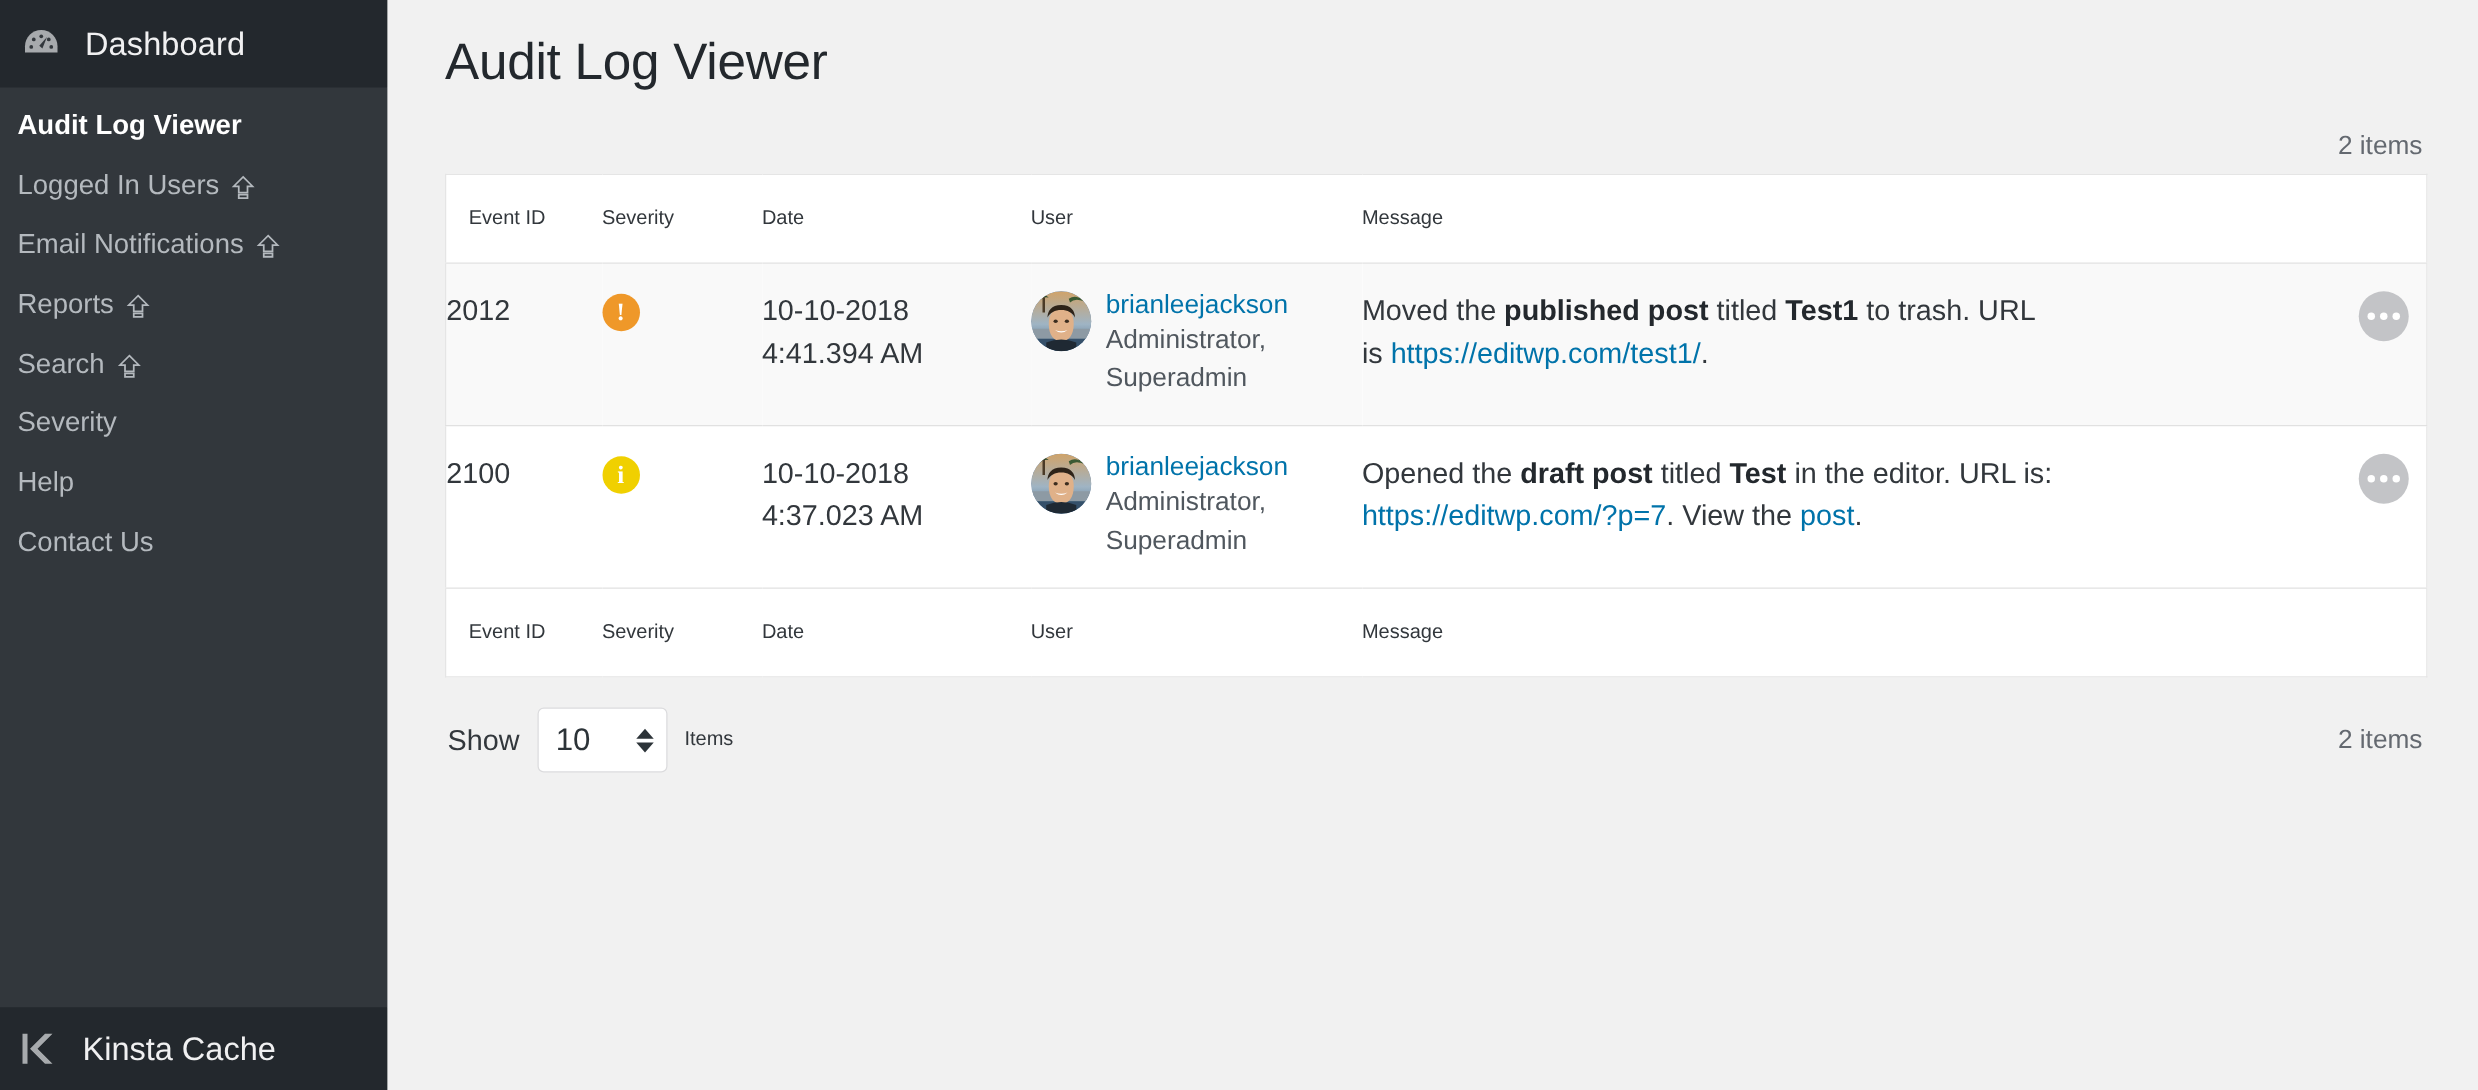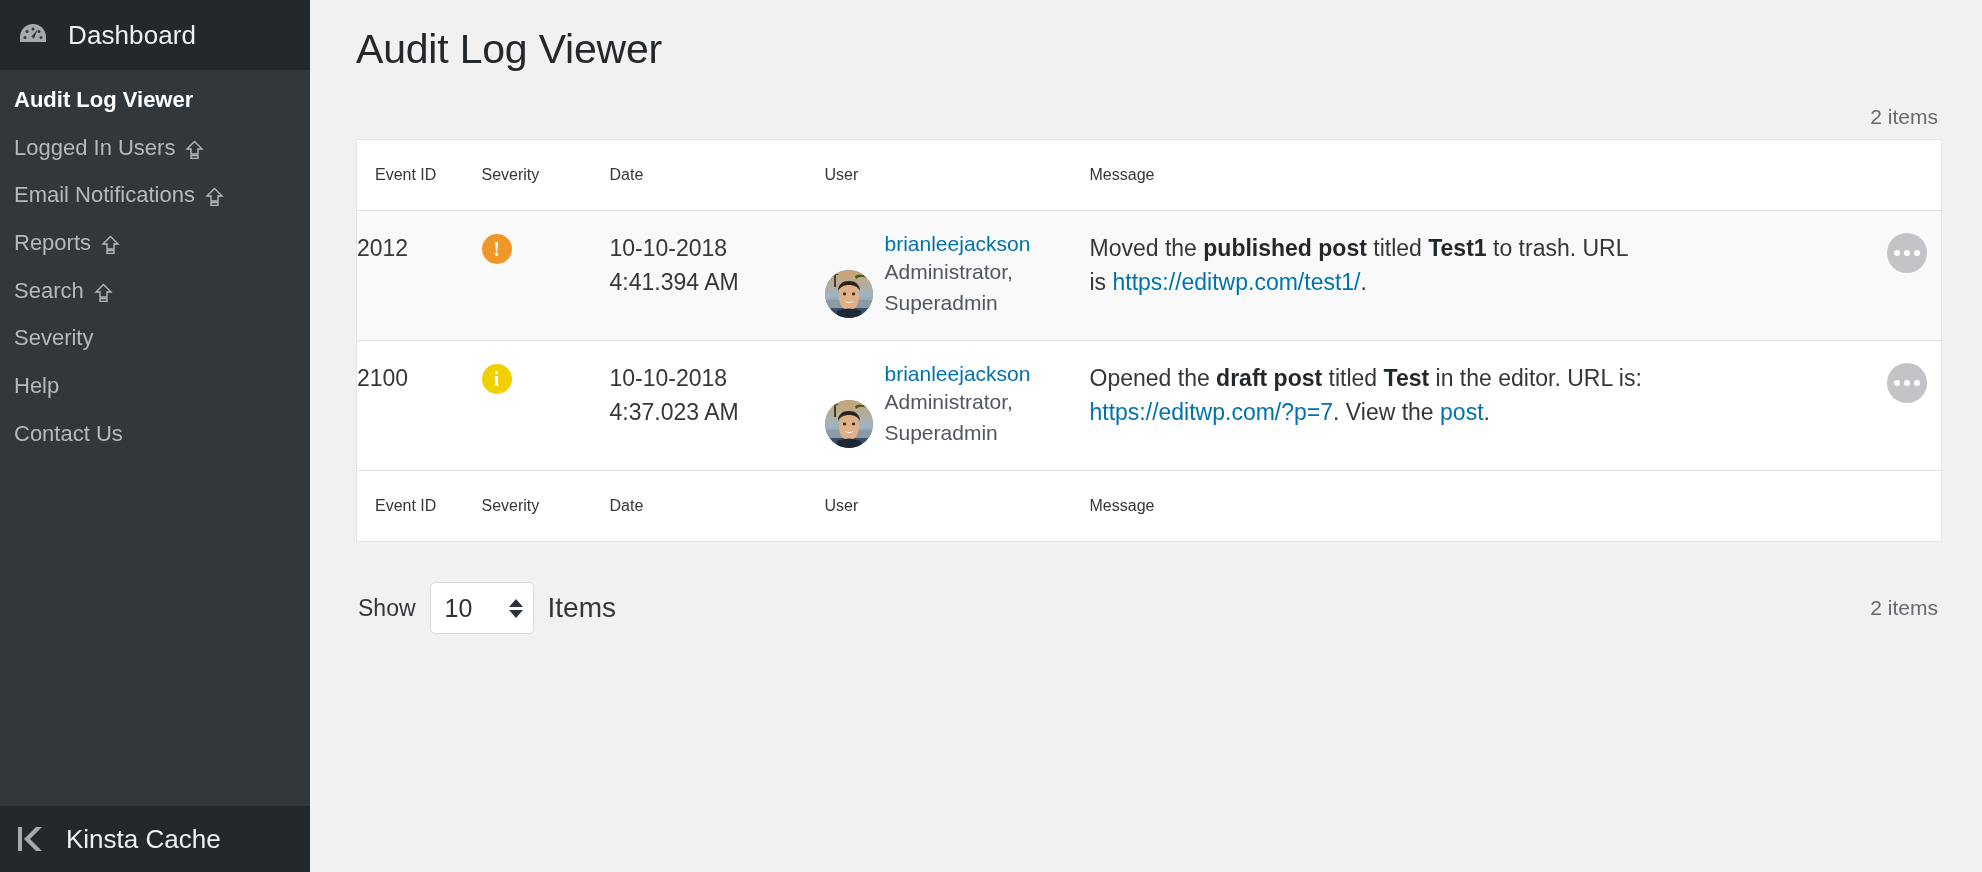--- a/index.html
+++ b/index.html
@@ -148,21 +148,21 @@
   .sev-badge {
     width:30px; height:30px; border-radius:50%;
     display:inline-flex; align-items:center; justify-content:center;
     color:#fff; font-size:20px; font-weight:bold;
     font-family:"Liberation Serif", serif;
     line-height:1;
   }
   .sev-warning { background:#ef9829; }
   .sev-info    { background:#f0d000; }
 
-  .user-cell { display:flex; align-items:flex-end; }
+  .user-cell { display:flex; align-items:flex-start; }
   .avatar {
     width:48px; height:48px; border-radius:50%;
     flex:0 0 48px; margin-right:12px; margin-top:2px;
     overflow:hidden; position:relative; background:#7a8fa6;
   }
   .user-meta { min-width:0; }
   .user-name { color:#0073aa; font-size:21px; line-height:1.25; }
   .user-roles { color:#50575e; font-size:21px; line-height:1.45; }
 
   .msg-cell { position:relative; padding-right:84px !important; }
@@ -174,25 +174,24 @@
     width:40px; height:40px; border-radius:50%;
     background:#c3c4c7;
     display:flex; align-items:center; justify-content:center;
     gap:4px;
   }
   .dots-btn i { width:6px; height:6px; border-radius:50%; background:#fff; display:block; }
 
   .tablenav-bottom {
     display:flex; align-items:center; justify-content:space-between;
     padding:24px 4px 0 2px;
-    margin-top:16px;
   }
   .show-group { display:flex; align-items:center; }
   .show-label { font-size:23px; color:#32373c; margin-right:14px; }
-  .items-label { font-size:28px; color:#32373c; margin-left:14px; }
+  .items-label { font-size:16px; color:#32373c; margin-left:14px; }
   .num-field {
     width:104px; height:52px;
     border:1px solid #dcdcde; border-radius:5px;
     background:#fff;
     display:flex; align-items:center;
     padding:0 10px 0 14px;
     box-shadow:0 0 0 transparent;
   }
   .num-field .val { font-size:25px; color:#2c3338; flex:1 1 auto; }
   .spinner-arrows { display:flex; flex-direction:column; gap:3px; }

